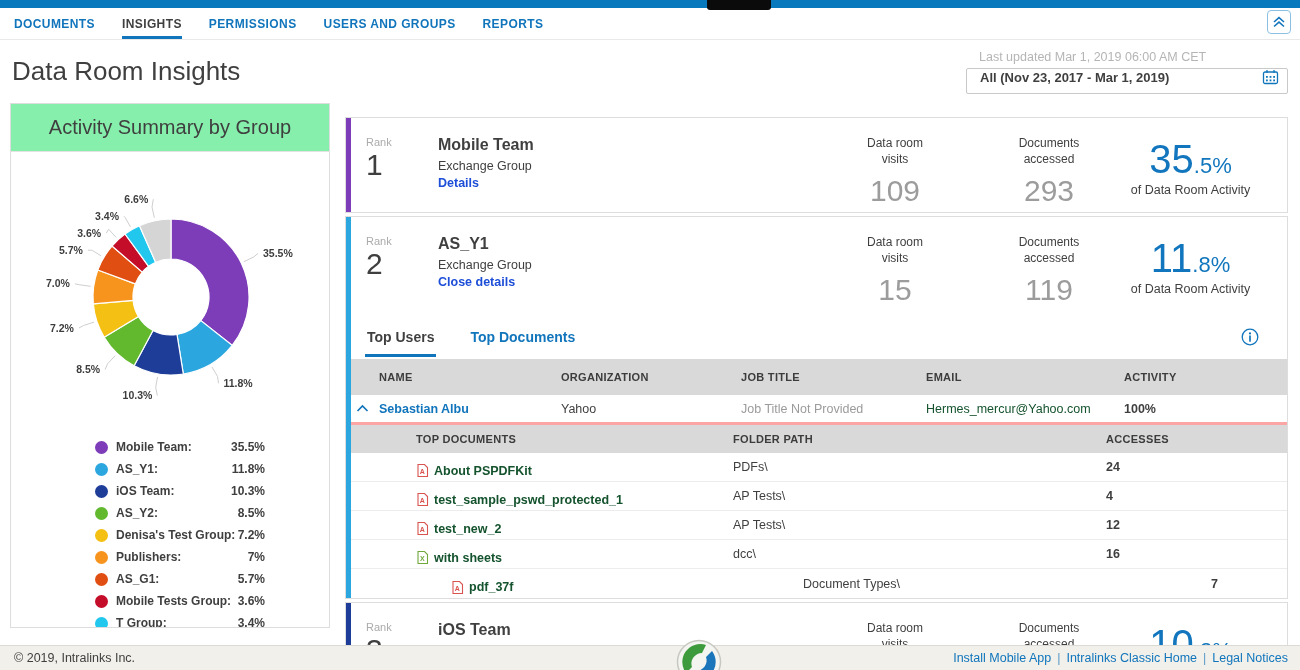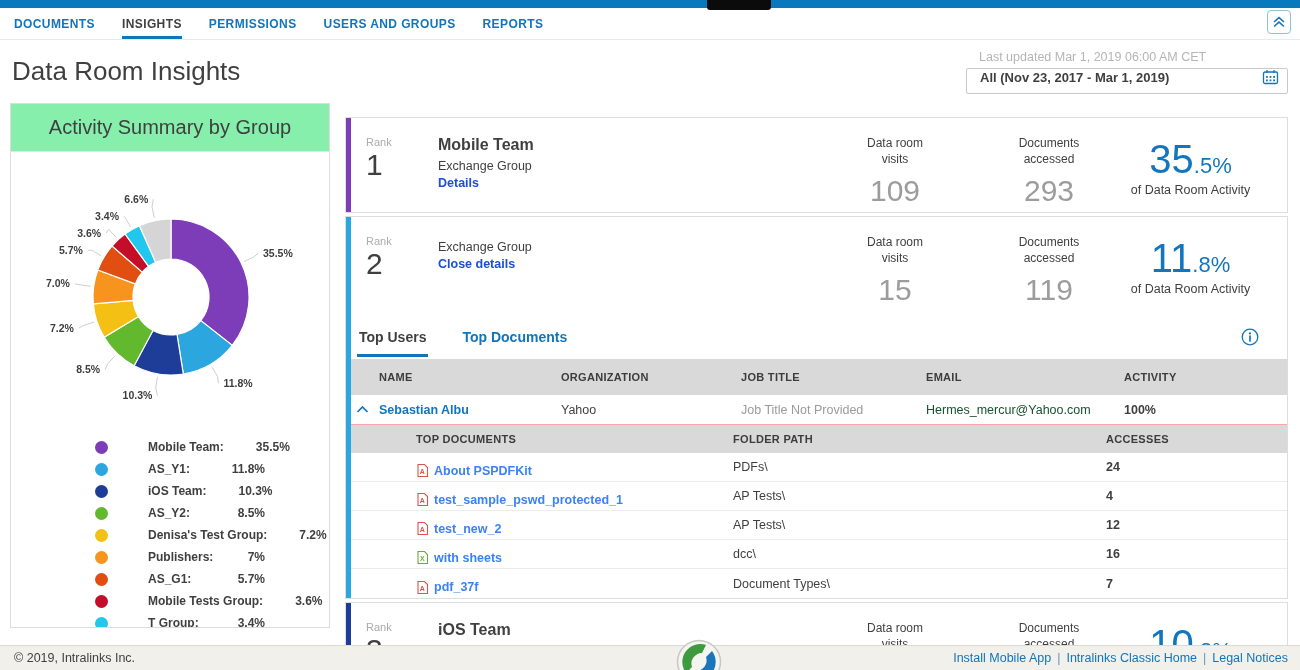--- a/index.html
+++ b/index.html
@@ -23,21 +23,21 @@
   .last-updated { font-size:12.5px; color:#b5b5b5; padding-left:13px; margin-bottom:4px; }
   .date-select { height:26px; border:1px solid #c9c9c9; border-radius:2px; background:#fff; display:flex; align-items:center; padding:0 8px 8px 13px; cursor:pointer; }
   .date-select .val { flex:1; font-size:13px; font-weight:700; color:#3f3f3f; }
 
   
   .left-panel { position:absolute; top:103px; left:10px; width:320px; height:525px; border:1px solid #ddd; background:#fff; overflow:hidden; }
   .left-panel-header { height:48px; background:#86efac; border-bottom:1px solid #e4e4e4; display:flex; align-items:center; justify-content:center; font-size:20px; color:#3f3f3f; }
   #donut { display:block; margin-top:0; }
   #donut text { font-family:"Liberation Sans",sans-serif; font-size:10.5px; font-weight:700; fill:#3d3d3d; }
   .legend { margin:34px 0 0 84px; width:170px; }
-  .legend-row { display:flex; align-items:center; height:22px;gap:32px; }
+  .legend-row { display:flex; align-items:center; height:22px; }
   .legend-dot { width:13px; height:13px; border-radius:50%; margin-right:8px; flex:none; }
   .legend-label { flex:1; font-size:12px; font-weight:600; color:#3f3f3f; white-space:nowrap; }
   .legend-val { font-size:12px; font-weight:600; color:#3f3f3f; text-align:right; }
 
   
   .right-col { position:absolute; top:117px; left:345px; width:943px; }
   .card { position:relative; border:1px solid #ddd; background:#fff; margin-bottom:3px; }
   .strip { position:absolute; left:0; top:0; bottom:0; width:5px; }
   .card-head { display:flex; padding:18px 10px 0 20px; height:94px; }
   .card2 .card-head { height:98px; }
@@ -54,41 +54,41 @@
   .stat-label { font-size:12px; color:#3f3f3f; line-height:1.3; }
   .stat-label span { display:block; }
   .stat-num { font-size:30px; color:#9c9c9c; margin-top:7px; }
   .pct-col { width:173px; flex:none; text-align:center; }
   .pct-big { color:#1176BD; line-height:1; margin-top:3px; }
   .pct-int { font-size:40px; }
   .pct-frac { font-size:22px; }
   .pct-cap { font-size:12.5px; color:#3f3f3f; margin-top:4px; }
 
   
-  .tabs-row { height:44px; display:flex; align-items:center; padding-left:11px; position:relative; }
+  .tabs-row { height:44px; display:flex; align-items:center; padding-left:19px; position:relative; }
   .tab { font-size:14px; font-weight:700; margin-right:32px; cursor:pointer; color:#1175BC; padding:11px 2px 9px; border-bottom:3px solid transparent; }
   .tab.active { color:#3f3f3f; border-bottom-color:#1175BC; }
   .info-btn { position:absolute; right:28px; top:13px; cursor:pointer; width:18px; height:18px; }
 
   .utable-head, .user-row { display:grid; grid-template-columns:33px 182px 180px 185px 188px 1fr; align-items:center; }
   .utable-head { height:36px; background:#d9d9d9; font-size:11px; font-weight:600; color:#3c3c3c; letter-spacing:.3px; }
-  .user-row { height:30px; border-bottom:1px solid #fca5a5; font-size:12.5px; cursor:pointer; background:#fff; }
+  .user-row { height:30px; border-bottom:3px solid #fca5a5; font-size:12.5px; cursor:pointer; background:#fff; }
   .chev-cell { display:flex; justify-content:center; }
   .user-name { color:#1175BC; font-weight:600; }
   .user-org { color:#3f3f3f; }
   .user-job { color:#9b9b9b; }
   .user-email { color:#14532d; }
   .user-act { color:#3f3f3f; font-weight:600; padding-left:10px; }
   .utable-head .h-act { padding-left:10px; }
 
   .dtable-head, .doc-row { display:grid; grid-template-columns:70px 317px 373px 1fr; align-items:center; }
   .dtable-head { height:28px; background:#d9d9d9; font-size:11px; font-weight:600; color:#3c3c3c; letter-spacing:.3px; }
   .doc-row { height:29px; border-bottom:1px solid #ececec; font-size:12.5px; background:#fff; }
-  .doc-row:last-child { border-bottom:none; }
-  .doc-name { display:flex; align-items:center; font-weight:600; color:#3b82f6;margin-top:7px; }
+  .doc-row:last-child { border-bottom:none;gap:35px; }
+  .doc-name { display:flex; align-items:center; font-weight:600; color:#14532d;margin-top:7px; }
   .doc-name svg { margin-right:5px; flex:none; }
   .doc-path { color:#3f3f3f; }
   .doc-acc { color:#3f3f3f; font-weight:600; }
 
   
   .footer { position:absolute; left:0; bottom:0; width:1300px; height:25px; background:#f1f0eb; border-top:1px solid #dbdad5; z-index:5; }
   .footer-copy { position:absolute; left:14px; top:0; line-height:24px; font-size:12.5px; color:#3f3f3f; }
   .footer-links { position:absolute; right:12px; top:0; line-height:24px; font-size:12.5px; color:#1175BC; }
   .footer-links a { color:#1175BC; text-decoration:none; cursor:pointer; }
   .footer-links .sep { color:#5d9bc8; margin:0 6px; }
@@ -258,20 +258,21 @@
     </div>
 
     <div class="card card2">
       <div class="strip" style="background: rgb(44, 166, 223);"></div>
       <div class="card-head">
         <div class="rank-block">
           <div class="rank-cap">Rank</div>
           <div class="rank-num">2</div>
         </div>
         <div class="grp-block">
+          <div class="grp-name">AS_Y1</div>
           <div class="grp-type">Exchange Group</div>
           <a class="grp-link">Close details</a>
         </div>
         <div class="stat-col visits">
           <div class="stat-label">
               <span>Data room</span>
               <span>visits</span>
             </div>
           <div class="stat-num">15</div>
         </div>

